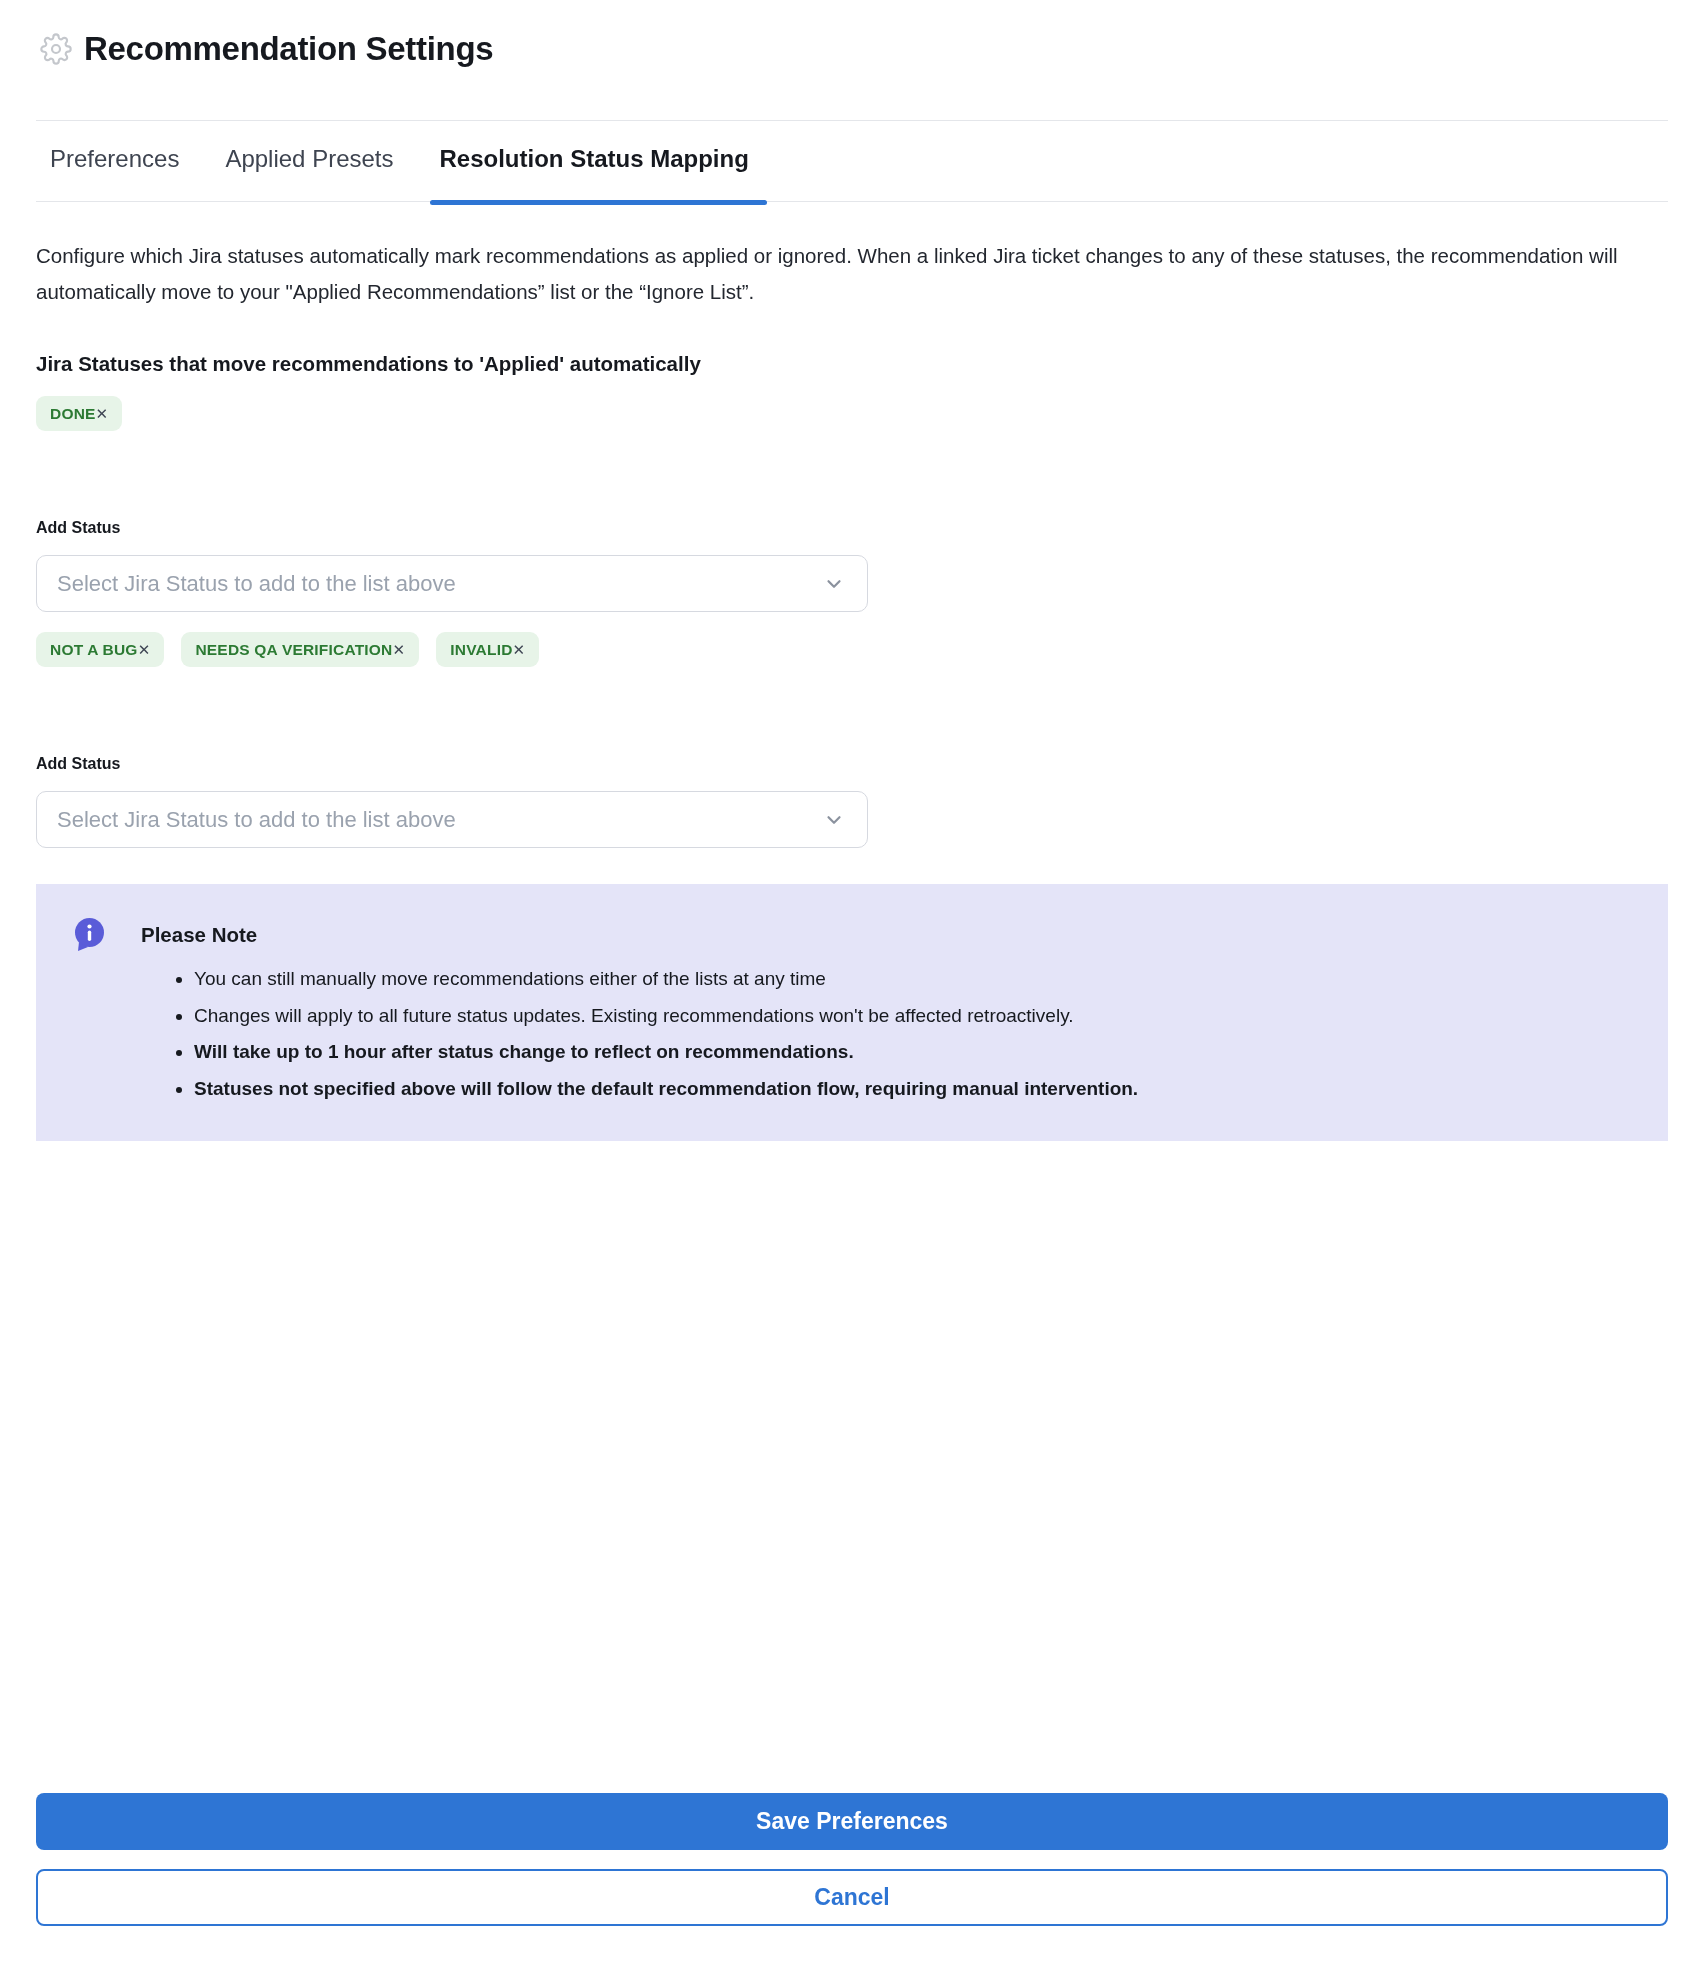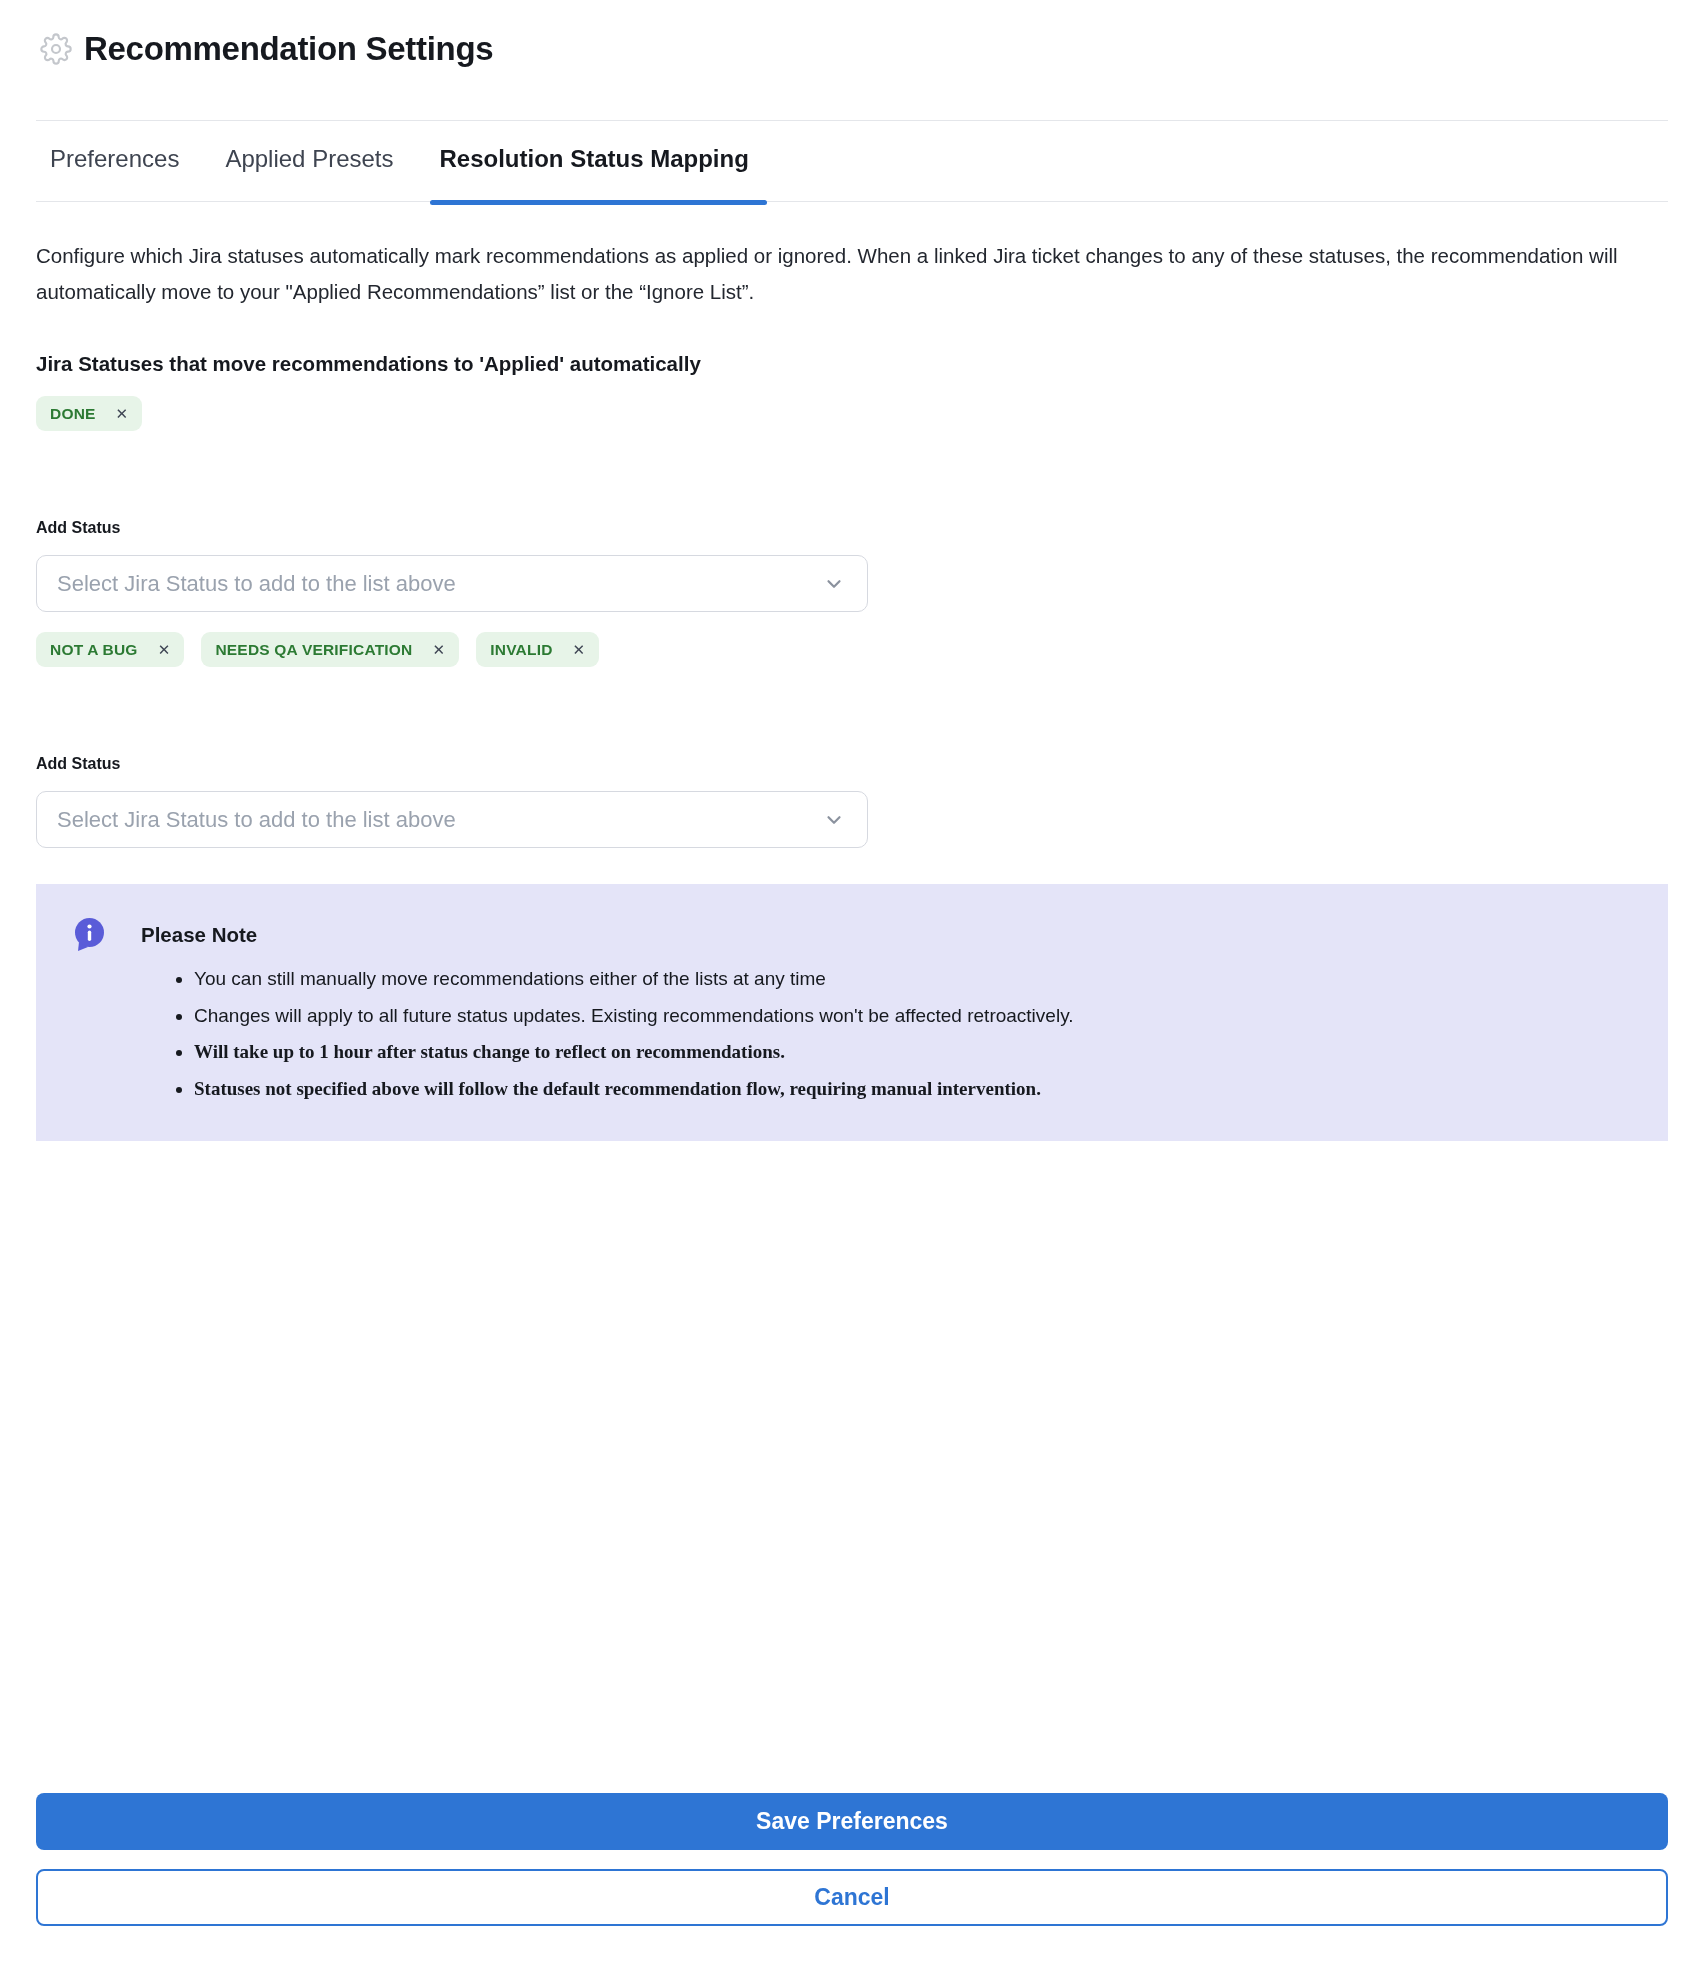--- a/index.html
+++ b/index.html
@@ -28,21 +28,21 @@
   }
 
   
   .description { margin-top: 36px; font-size: 20.5px; line-height: 36px; max-width: 1590px; color: #23272f; }
 
   
   .section-heading { font-size: 20.5px; font-weight: 700; margin-top: 42px; color: var(--text_primary); }
   .section-heading.second { margin-top: 124px; }
   .chip-row { display: flex; gap: 17px; margin-top: 20px; }
   .chip {
-    display: inline-flex; align-items: center; gap: 20px;
+    display: inline-flex; align-items: center; gap: 0;
     background: var(--chip_bg, #e7f4e8); color: var(--chip_text, #2c7a33);
     font-size: 15.5px; font-weight: 700; letter-spacing: 0.2px;
     padding: 0 14px; height: 35px; border-radius: 9px;
   }
   .chip .chip-close {
     color: #3f4654; font-weight: 700; font-size: 15px; cursor: pointer; line-height: 1;
   }
   .add-label { font-size: 16px; font-weight: 700; margin-top: 88px; }
   .select {
     margin-top: 18px; width: 832px; height: 57px;
@@ -53,21 +53,21 @@
   .select .placeholder { color: var(--placeholder, #9aa2ae); font-size: 22px; text-align: center; }
   .select .chev { width: 22px; height: 22px; flex: 0 0 auto; }
 
   
   .note { margin-top: 36px; background: var(--note_bg, #e4e4f8); padding: 32px 36px 34px 36px; }
   .note-header { display: flex; align-items: center; gap: 34px; }
   .note-icon { width: 35px; height: 37px; flex: 0 0 auto; }
   .note-title { font-size: 20.5px; font-weight: 700; }
   .note-list { list-style: disc; margin-top: 8px; padding-left: 122px; }
   .note-list li { font-size: 19px; line-height: 36.5px; color: #16191f; }
-  .note-list li.bold { font-weight: 700; font-family: Liberation Serif, serif; }
+  .note-list li.bold { font-weight: 700; }
 
   
   .actions { display: flex; gap: 19px; margin-top: 652px; flex-direction: column; }
   .btn { height: 57px; border-radius: 8px; font-family: inherit; font-size: 23px; font-weight: 700; cursor: pointer; }
   .btn-primary { background: var(--accent_blue, #2e75d4); color: #ffffff; border: none; padding: 0 52px; }
   .btn-secondary { background: #ffffff; color: var(--accent_blue, #2e75d4); border: 2px solid var(--accent_blue, #2e75d4); padding: 0 42px; }
 </style>
 </head>
 <body>
 

